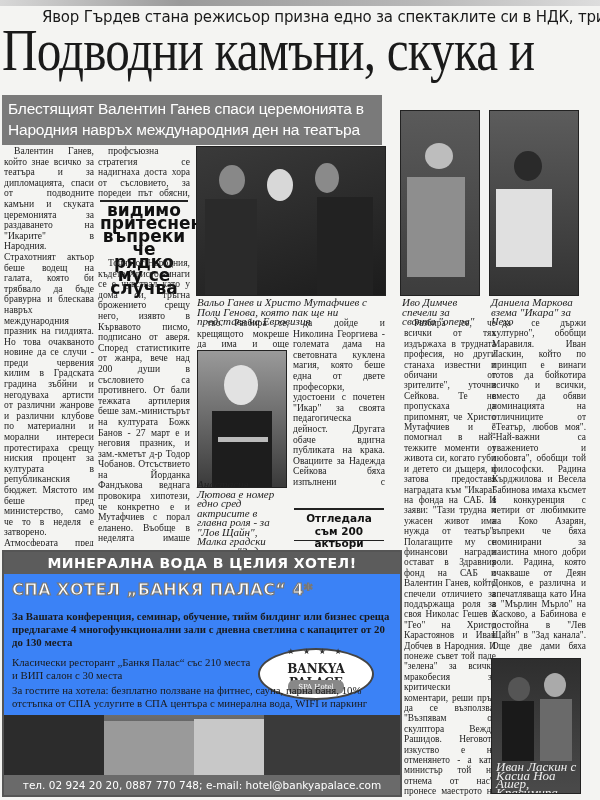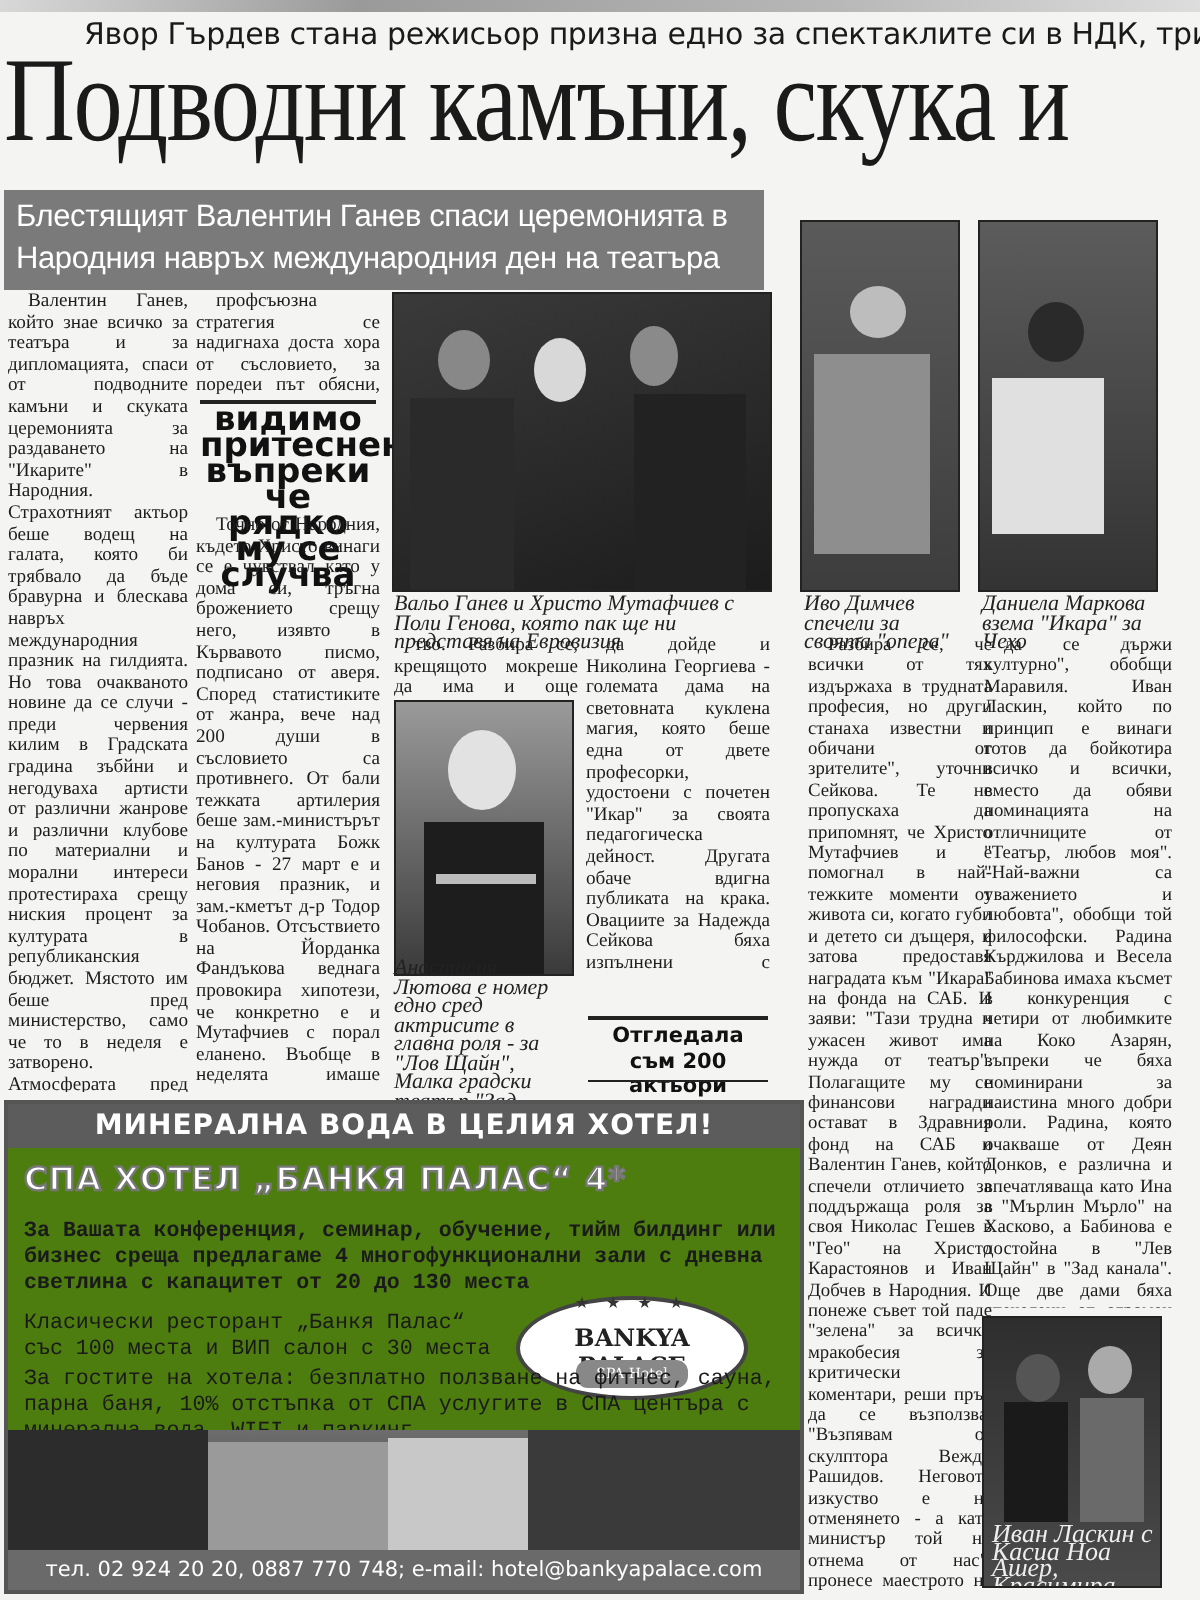--- a/index.html
+++ b/index.html
@@ -22,26 +22,26 @@
     text-align: justify; color: #1d1d1d; overflow: hidden; }
   .col p { text-indent: 10px; }
 
   .photo { position: absolute; background: #444; overflow: hidden; border: 1px solid #222; }
   .photo .shape { position: absolute; border-radius: 50%; }
   .caption { position: absolute; font-family: "Liberation Serif", serif; font-style: italic; font-size: 11px; line-height: 9.5px; color: #222; }
 
   .pull { position: absolute; font-family: "DejaVu Sans", sans-serif; font-weight: bold; text-align: center; color: #111; }
   .rule { position: absolute; height: 2px; background: #222; }
 
-  .ad { position: absolute; left: 2px; top: 550px; width: 400px; height: 247px; border: 2px solid #555; background: #4d7c0f; }
+  .ad { position: absolute; left: 2px; top: 550px; width: 400px; height: 247px; border: 2px solid #555; background: #3b82f6; }
   .ad-band { position: absolute; left: 0; top: 0; width: 396px; height: 22px; background: #5c5c5c; color: #fff;
     font-family: "DejaVu Sans", sans-serif; font-size: 14px; font-weight: bold; text-align: center; line-height: 22px; letter-spacing: 0.5px; }
   .ad-title { position: absolute; left: 8px; top: 28px; font-family: "DejaVu Sans", sans-serif; font-size: 16px; font-weight: bold;
     color: #fff; -webkit-text-stroke: 1.2px #777; letter-spacing: 0.5px; white-space: nowrap; }
-  .ad-text { position: absolute; font-family: Liberation Mono, monospace; font-size: 10.8px; line-height: 13px; color: #1a1a1a; }
+  .ad-text { position: absolute; font-family: Liberation Serif, serif; font-size: 10.8px; line-height: 13px; color: #1a1a1a; }
   .ad-logo { position: absolute; left: 254px; top: 96px; width: 116px; height: 52px; border: 2px solid #444; border-radius: 50%;
     background: #fff; text-align: center; }
   .ad-logo .stars { font-size: 8px; line-height: 8px; position: absolute; top: -2px; left: 0; width: 100%; color: #333; letter-spacing: 3px; }
   .ad-logo .brand { position: absolute; top: 12px; left: 0; width: 100%; font-family: "DejaVu Serif", serif; font-weight: bold; font-size: 12px; color: #222; }
   .ad-logo .sub { position: absolute; top: 30px; left: 28px; width: 56px; height: 14px; background: #888; color: #fff; font-size: 7px; line-height: 14px; border-radius: 6px; }
   .ad-photo { position: absolute; left: 0; top: 163px; width: 396px; height: 60px; background: linear-gradient(180deg, #6d6d6d, #3a3a3a); overflow: hidden; }
   .ad-contact { position: absolute; left: 0; top: 223px; width: 396px; height: 20px; background: #6a6a6a; color: #fff;
     font-family: "DejaVu Sans", sans-serif; font-size: 10.5px; line-height: 20px; text-align: center; }
 </style>
 </head>
@@ -116,21 +116,21 @@
   <div class="shape" style="left:52px; top:14px; width:22px; height:24px; background:#aaa;"></div>
   <div style="position:absolute; left:10px; top:42px; width:32px; height:60px; background:#1a1a1a;"></div>
   <div style="position:absolute; left:48px; top:40px; width:32px; height:62px; background:#6a6a6a;"></div>
   <div class="caption" style="left:4px; top:104px; width:82px; color:#eee; font-size:13px; line-height:8.5px;font-family:Liberation Serif, serif;">Иван Ласкин с Касиа Ноа Ашер, Красимира Кузманова и Стефка Янорова</div>
 </div>
 
 <div class="ad">
   <div class="ad-band">МИНЕРАЛНА ВОДА В ЦЕЛИЯ ХОТЕЛ!</div>
   <div class="ad-title">СПА ХОТЕЛ „БАНКЯ ПАЛАС“ 4*</div>
   <div class="ad-text" style="left:8px; top:58px; width:386px; font-weight:bold;">За Вашата конференция, семинар, обучение, тийм билдинг или бизнес среща предлагаме 4 многофункционални зали с дневна светлина с капацитет от 20 до 130 места</div>
-  <div class="ad-text" style="left:8px; top:104px; width:240px;">Класически ресторант „Банкя Палас“ със 100 места и ВИП салон с 30 места</div>
+  <div class="ad-text" style="left:8px; top:104px; width:240px;">Класически ресторант „Банкя Палас“ със 210 места и ВИП салон с 30 места</div>
   <div class="ad-logo">
     <div class="stars">★ ★ ★ ★</div>
     <div class="brand">BANKYA PALACE</div>
     <div class="sub">SPA Hotel</div>
   </div>
   <div class="ad-text" style="left:8px; top:132px; width:386px;">За гостите на хотела: безплатно ползване на фитнес, сауна, парна баня, 10% отстъпка от СПА услугите в СПА центъра с минерална вода, WIFI и паркинг</div>
   <div class="ad-photo">
     <div style="position:absolute; left:0; top:0; width:100px; height:60px; background:#2c2c2c;"></div>
     <div style="position:absolute; left:100px; top:6px; width:90px; height:54px; background:#9a9a9a;"></div>
     <div style="position:absolute; left:190px; top:4px; width:70px; height:56px; background:#c8c8c8;"></div>

